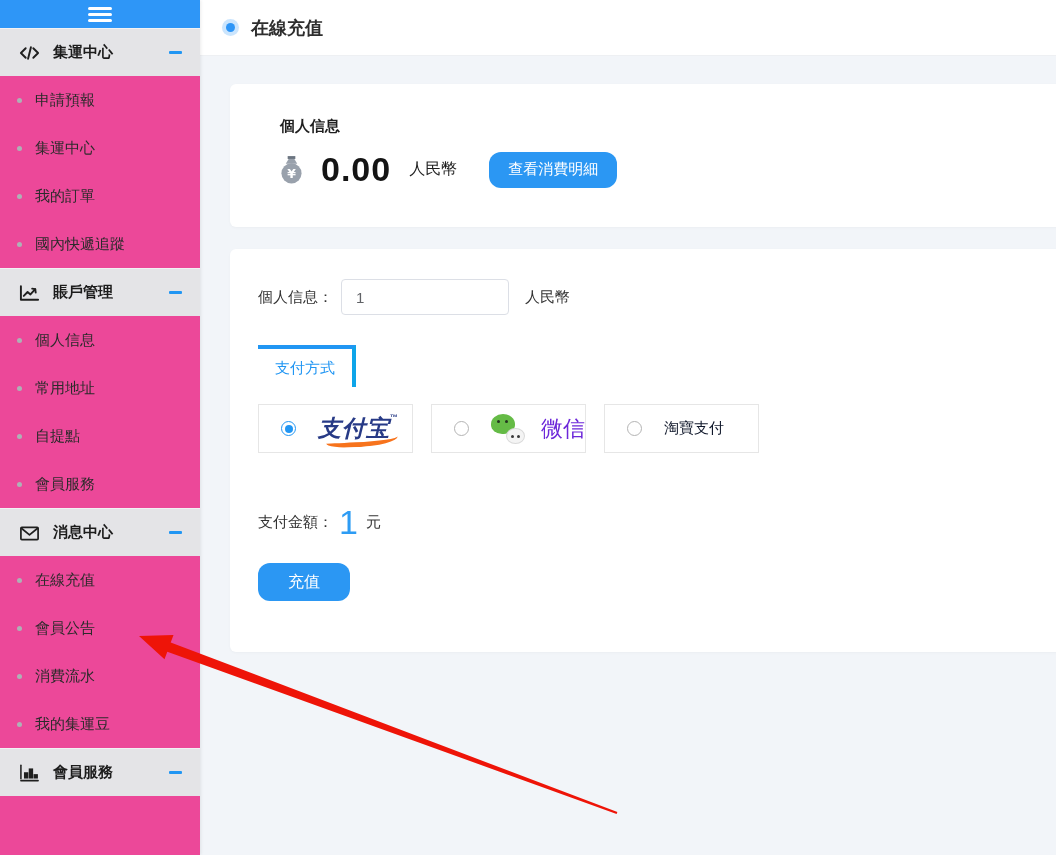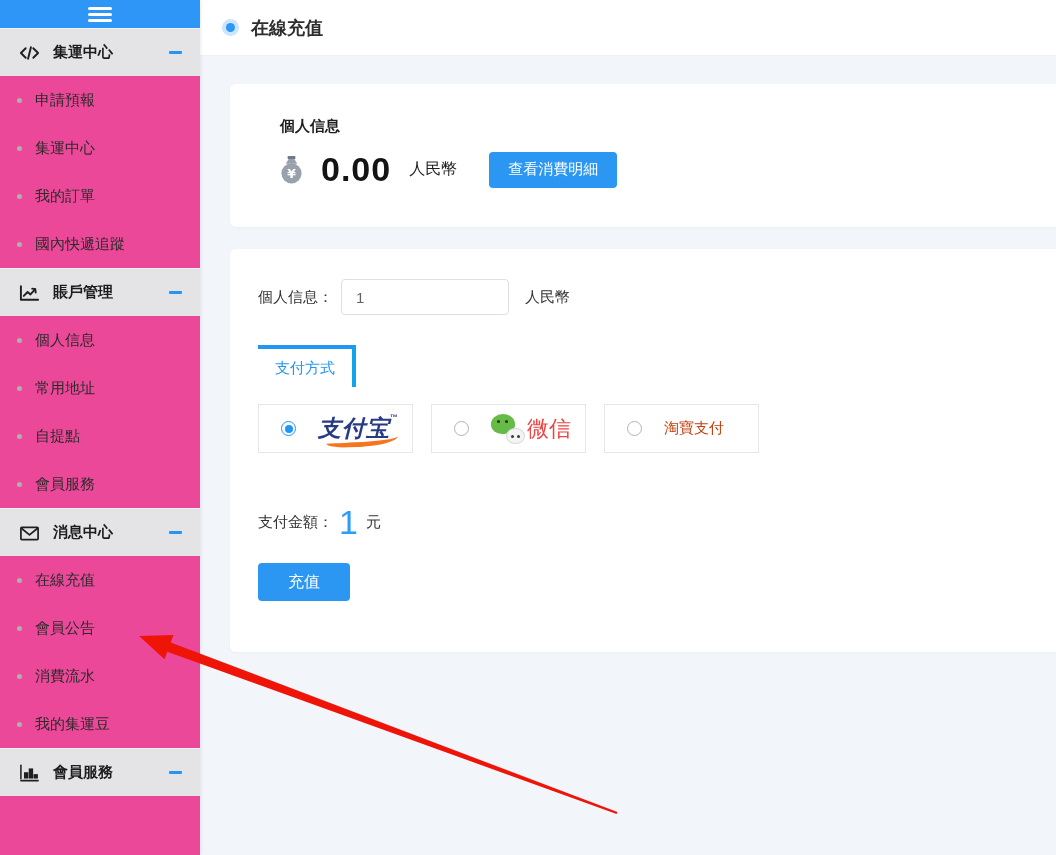--- a/index.html
+++ b/index.html
@@ -53,21 +53,21 @@
     background:#fff; border-radius:6px; margin-left:30px; margin-right:-14px;
     box-shadow:0 1px 3px rgba(0,0,0,.03);
   }
   .balance-card { margin-top:28px; height:143px; padding:33px 50px; }
   .balance-title { font-size:15px; font-weight:bold; color:#1f1f1f; }
   .balance-row { margin-top:14px; display:flex; align-items:center; }
   .moneybag { width:23px; height:29px; margin-right:18px; }
   .balance-amount { font-size:34px; font-weight:600; color:#141414; letter-spacing:1px; }
   .balance-currency { font-size:16px; color:#1f1f1f; margin-left:18px; }
   .btn {
-    background:#2b97f3; color:#fff; border:none; border-radius:4px;
+    background:#2b97f3; color:#fff; border:none; border-radius:12px;
     font-size:15px; cursor:pointer; font-family:inherit;
   }
   .detail-btn { margin-left:32px; width:128px; height:36px; }
 
   .recharge-card { margin-top:22px; height:403px; padding:30px 0 28px 28px; }
   .form-row { display:flex; align-items:center; }
   .form-label { font-size:15px; color:#333; }
   .amount-input {
     width:168px; height:36px; border:1px solid #dcdfe6; border-radius:4px;
     padding:0 14px; font-size:15px; color:#606266; margin-left:8px; outline:none;
@@ -107,22 +107,22 @@
   }
   .wc-big::after { content:""; position:absolute; left:4px; bottom:-4px; border:5px solid transparent; border-top-color:#65bb46; transform:rotate(20deg); }
   .wc-big i, .wc-small i { position:absolute; width:3px; height:3px; border-radius:50%; background:#24351f; }
   .wc-big i.e1 { left:6px; top:6px; } .wc-big i.e2 { left:14px; top:6px; }
   .wc-small {
     position:absolute; right:0; bottom:0; width:19px; height:16px; background:#f4f4f4;
     border:1px solid #d9d9d9; border-radius:50%;
   }
   .wc-small i { background:#3a3a3a; }
   .wc-small i.e1 { left:4px; top:6px; } .wc-small i.e2 { left:10px; top:6px; }
-  .wechat-label { font-size:22px; color:#ef4444; margin-left:2px;text-align:right; }
-  .taobao-label { font-size:15px; color:#c2410c; margin-left:22px; }
+  .wechat-label { font-size:22px; color:#6d28d9; margin-left:16px;text-align:right; }
+  .taobao-label { font-size:15px; color:#0f172a; margin-left:22px; }
 
   .pay-row { margin-top:52px; display:flex; align-items:center; }
   .pay-value { font-size:34px; color:#2d9cf4; margin:0 8px 0 6px; line-height:1; }
   .pay-unit { font-size:15px; color:#333; }
 
   .recharge-btn { margin-top:24px; width:92px; height:38px; font-size:16px; display:block; }
 
   .arrow-overlay { position:absolute; left:0; top:0; width:1056px; height:855px; z-index:5; pointer-events:none; }
 </style>
 </head>

